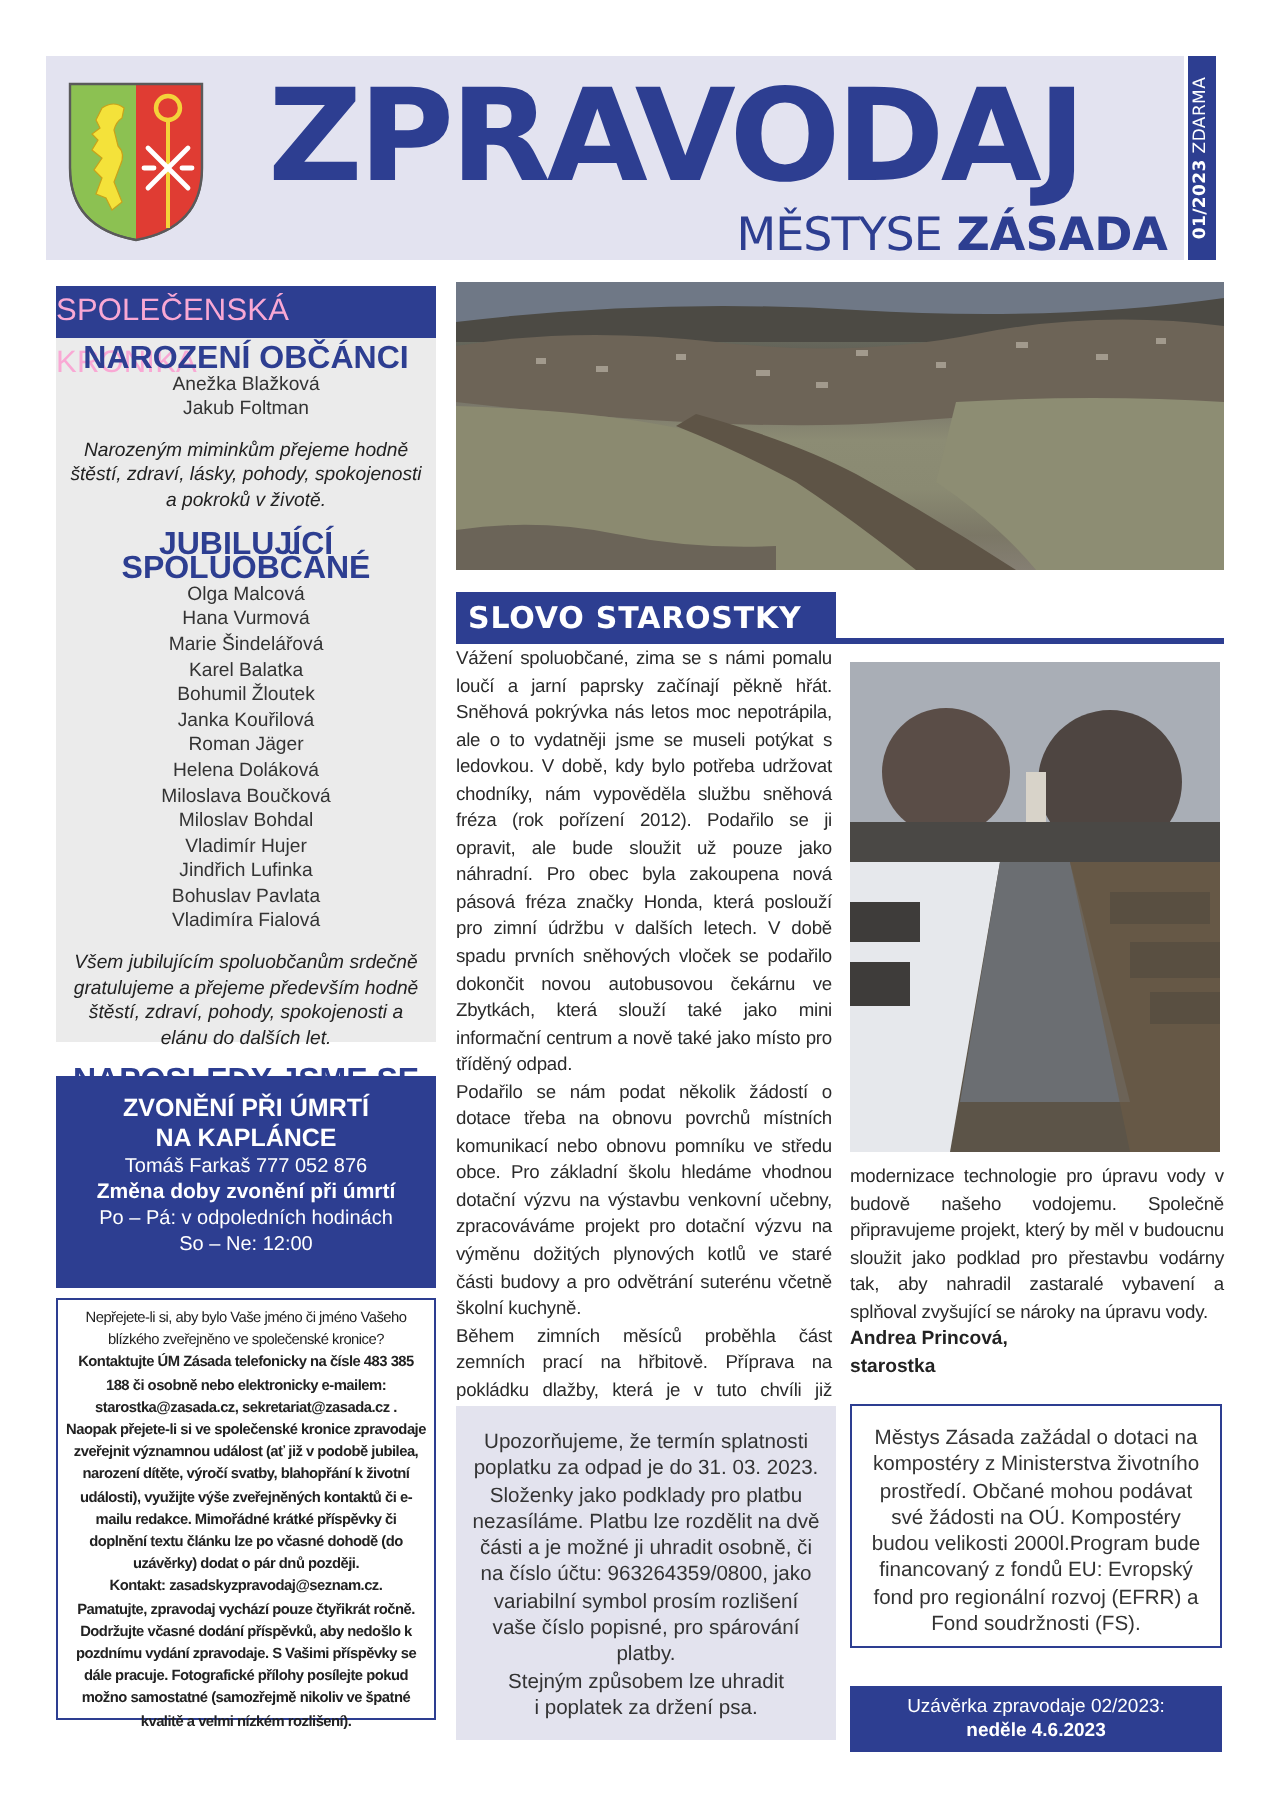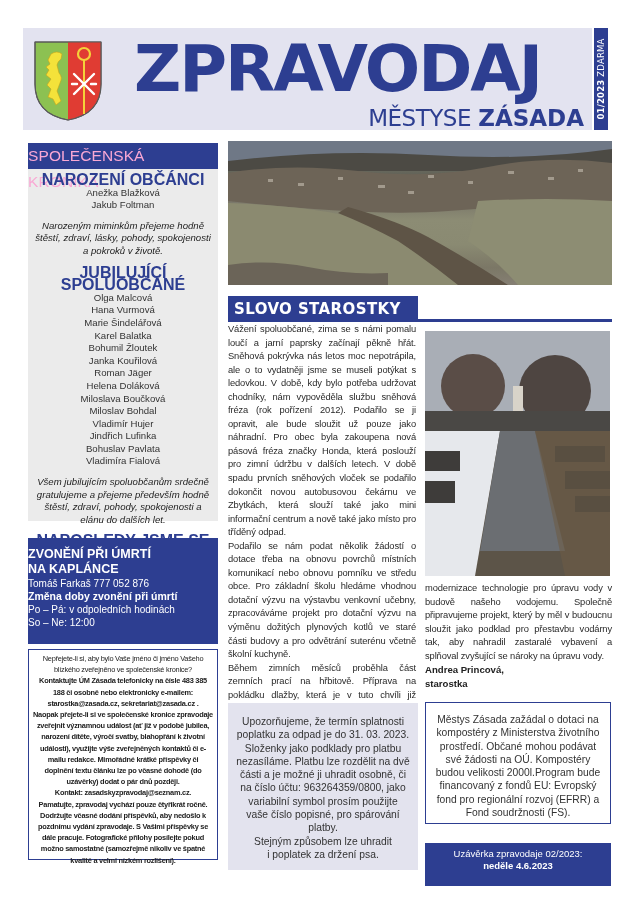--- a/index.html
+++ b/index.html
@@ -47,21 +47,21 @@
     background: #2d3e91; color: #f9a8d4; height: 26px;
     font-size: 15.5px; text-align: left; line-height: 26px; letter-spacing: 0.1px;
   }
   .kronika-body { text-align: center; padding-top: 5px; font-size: 9.6px; line-height: 12.6px; color: #333; }
   .k-heading { color: #2d3e91; font-weight: bold; font-size: 16px; }
   .k-name { display: block; }
   .k-wish { font-style: italic; color: #222; padding: 0 6px; margin: 8px 0 9px; }
 
   .zvoneni {
     position: absolute; left: 28px; top: 538px; width: 190px; height: 106px;
-    background: #2d3e91; color: #fff; text-align: left; padding-top: 9px;
+    background: #2d3e91; color: #fff; text-align: center; padding-top: 9px;
   }
   .z-title { font-weight: bold; font-size: 12.5px; line-height: 15px; }
   .z-line { font-size: 10px; line-height: 13px; }
   .z-bold { font-weight: bold; font-size: 10.5px; line-height: 13px; }
 
   .contact-box {
     position: absolute; left: 28px; top: 649px; width: 190px; height: 211px;
     border: 1px solid #2d3e91; background: #fff;
     text-align: center; padding: 3px 4px 0;
     font-family: "Liberation Sans Narrow", "Liberation Sans", sans-serif;
@@ -110,21 +110,21 @@
     position: absolute; left: 228px; top: 703px; width: 190px; height: 167px;
     background: #e3e3ee; text-align: center; padding-top: 12px;
     font-size: 10.3px; line-height: 13.3px; color: #333;
   }
   .compost-box {
     position: absolute; left: 425px; top: 702px; width: 186px; height: 122px;
     border: 1px solid #2d3e91; background: #fff; text-align: center; padding-top: 10px;
     font-size: 10.3px; line-height: 13.3px; color: #333;
   }
   .deadline-box {
-    position: absolute; left: 425px; top: 843px; width: 186px; height: 43px;
+    position: absolute; left: 425px; top: 843px; width: 186px; height: 33px;
     background: #2d3e91; color: #fff; text-align: center; padding-top: 5px;
     font-size: 9.5px; line-height: 12px;
   }
   .deadline-box .b { font-weight: bold; }
 </style>
 </head>
 <body>
 
 <header class="masthead">
   <svg class="coat" viewBox="0 0 70 82">
@@ -267,21 +267,21 @@
   <div>starostka</div>
 </div>
 
 <section class="fee-box">
   <div>Upozorňujeme, že termín splatnosti</div>
   <div>poplatku za odpad je do 31. 03. 2023.</div>
   <div>Složenky jako podklady pro platbu</div>
   <div>nezasíláme. Platbu lze rozdělit na dvě</div>
   <div>části a je možné ji uhradit osobně, či</div>
   <div>na číslo účtu: 963264359/0800, jako</div>
-  <div>variabilní symbol prosím použijte</div>
+  <div>variabilní symbol prosím rozlišení</div>
   <div>vaše číslo popisné, pro spárování</div>
   <div>platby.</div>
   <div>Stejným způsobem lze uhradit</div>
   <div>i poplatek za držení psa.</div>
 </section>
 
 <section class="compost-box">
   <div>Městys Zásada zažádal o dotaci na</div>
   <div>kompostéry z Ministerstva životního</div>
   <div>prostředí. Občané mohou podávat</div>

